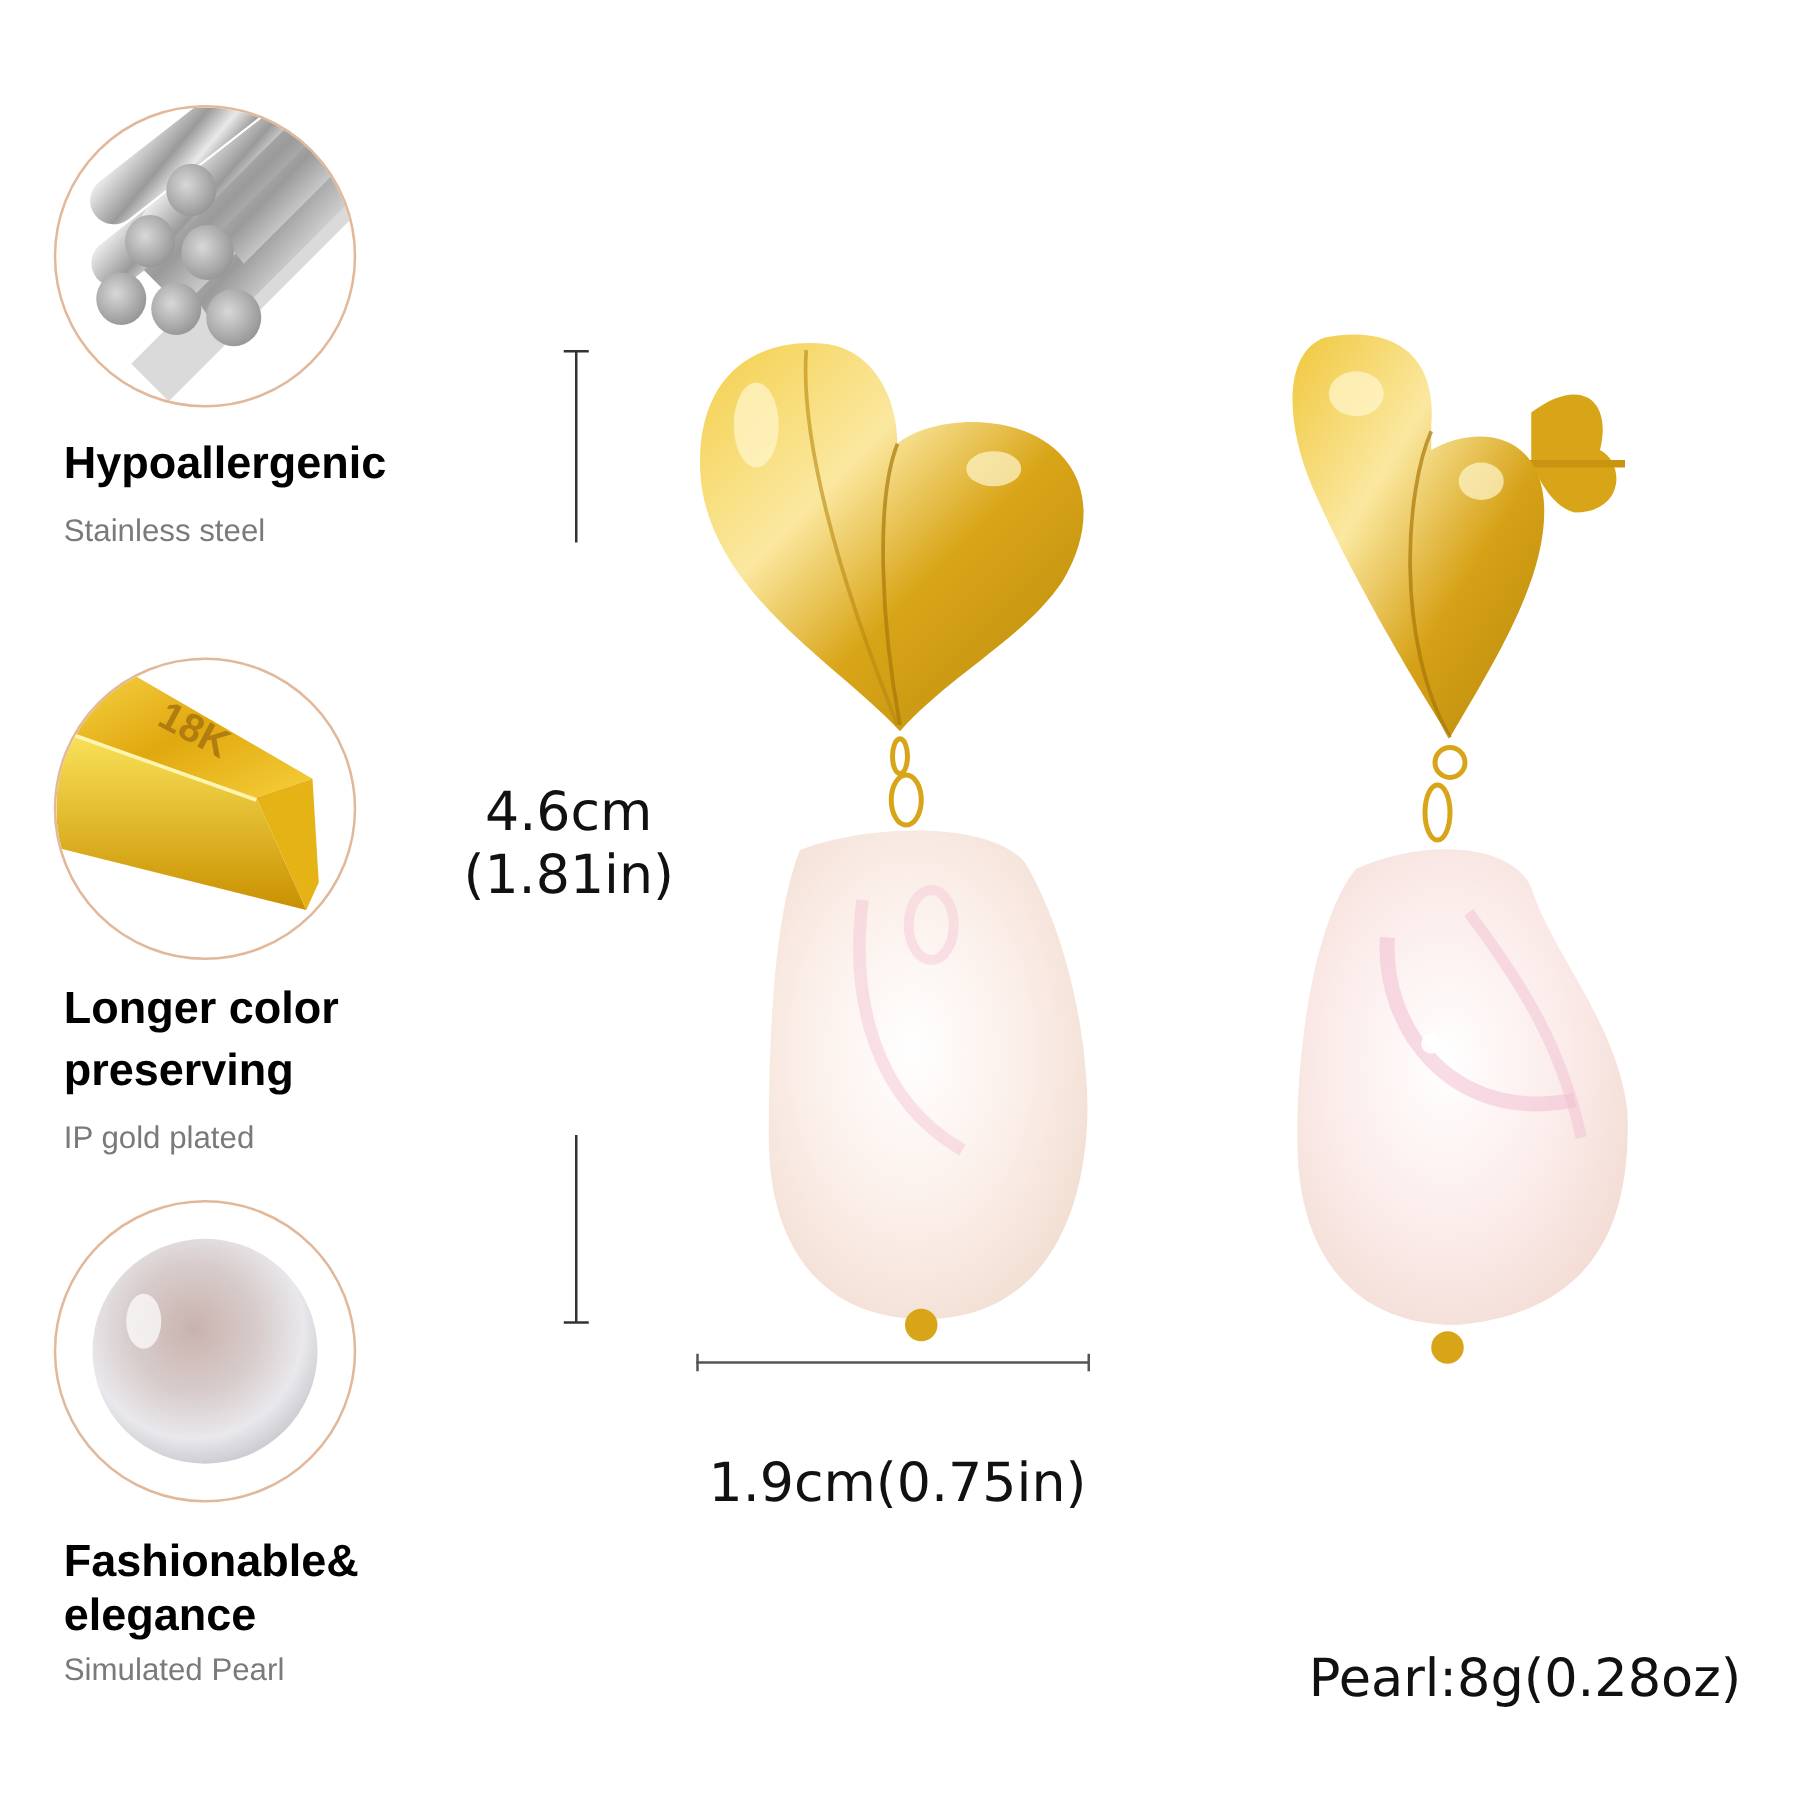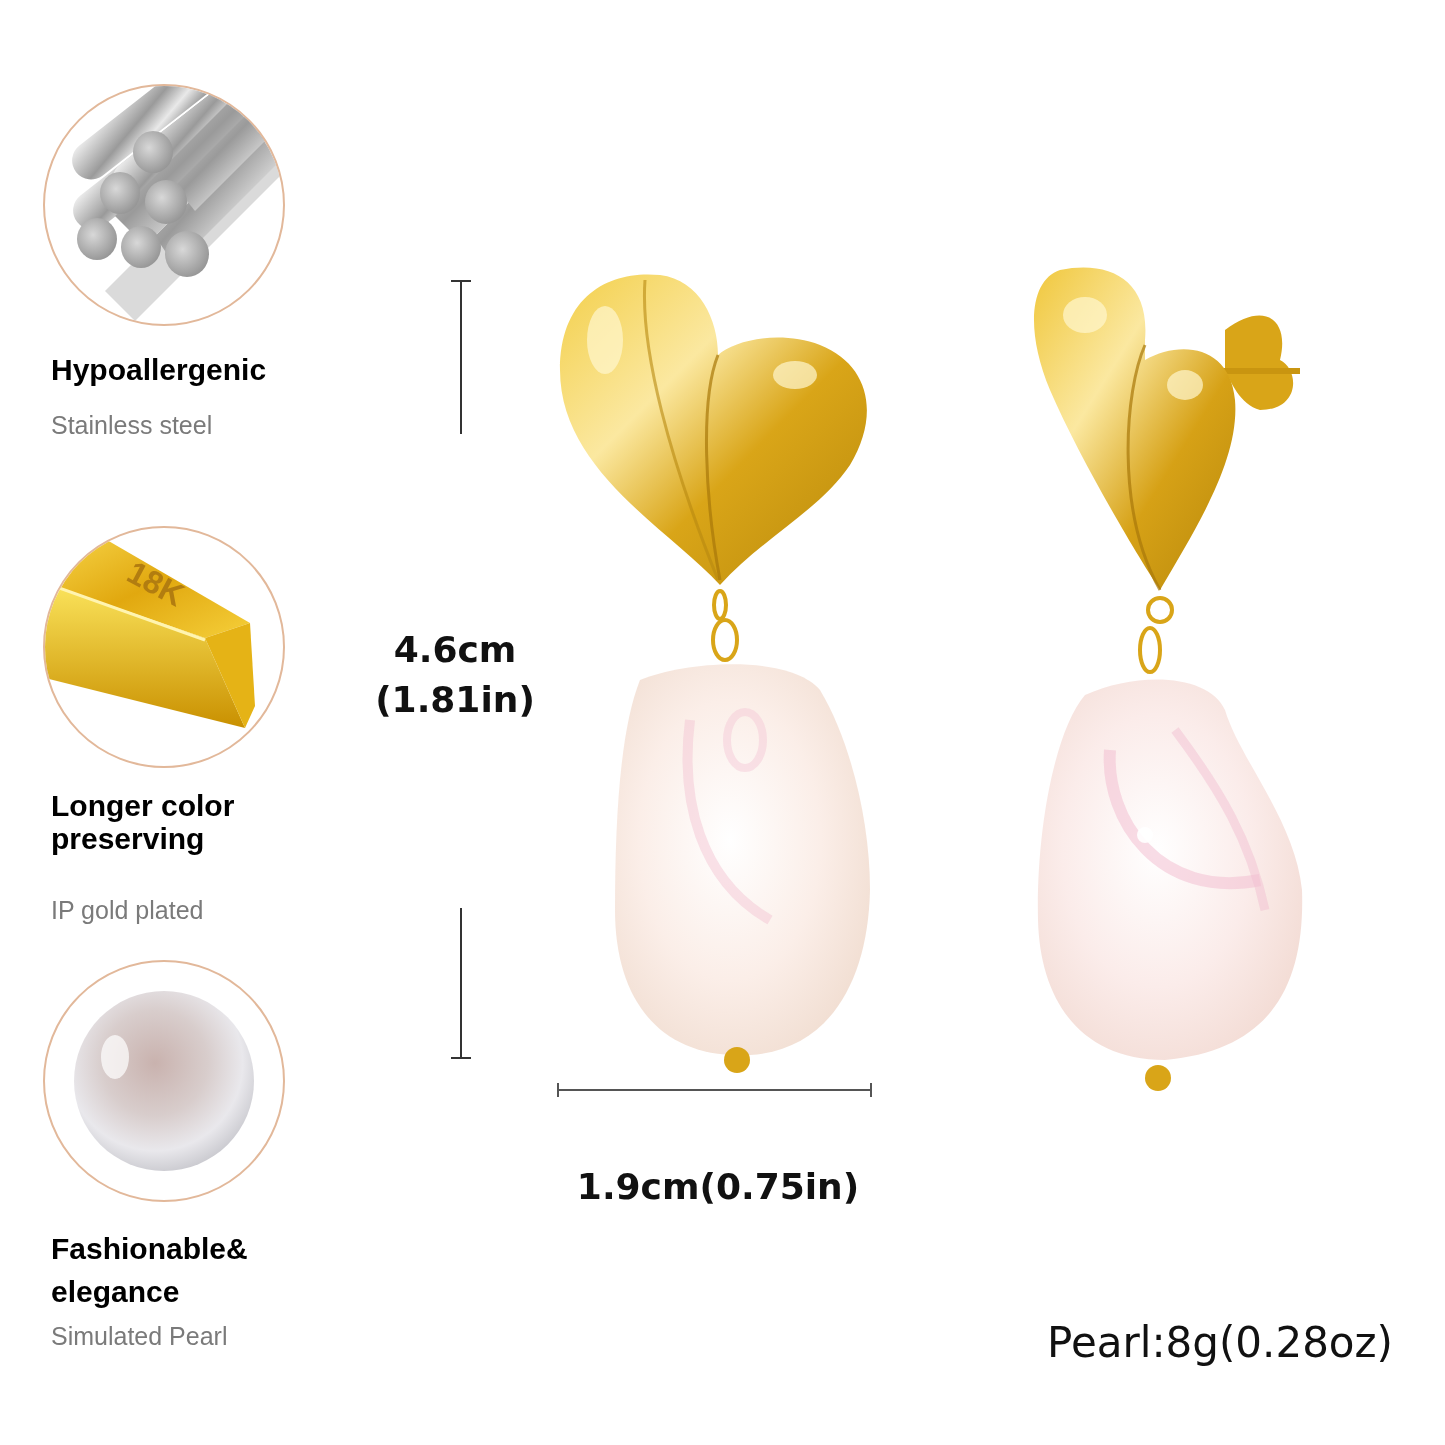--- a/index.html
+++ b/index.html
@@ -3,29 +3,29 @@
 <meta charset="utf-8">
 <style>
   html, body { margin:0; padding:0; }
   body { width:1445px; height:1445px; background:#ffffff; position:relative; overflow:hidden;
          font-family:"Liberation Sans", sans-serif; }
   .abs { position:absolute; }
 
   
   .feat-circle { position:absolute; left:43px; width:238px; height:238px; border-radius:50%;
                  border:2px solid #e2b89a; background:#fff; overflow:hidden; }
-  .feat-title { position:absolute; left:51px; font-weight:bold; font-size:30px; line-height:46px; color:#000; }
+  .feat-title { position:absolute; left:51px; font-weight:bold; font-size:36px; line-height:46px; color:#000; }
   .feat-sub { position:absolute; left:51px; font-size:25px; line-height:34px; color:#7a7a7a; }
 
   
   .vline { position:absolute; width:2px; background:#333; }
   .htick { position:absolute; height:2px; width:20px; background:#333; }
   .hline { position:absolute; height:2px; background:#555; }
   .vtick { position:absolute; width:2px; height:14px; background:#555; }
-  .meas-text { position:absolute; font-family:"DejaVu Sans", sans-serif; color:#111; font-size:36px; line-height:48px; text-align:center;font-weight:bold; }
+  .meas-text { position:absolute; font-family:"DejaVu Sans", sans-serif; color:#111; font-size:43px; line-height:48px; text-align:center; }
   .weight { position:absolute; font-family:"DejaVu Sans", sans-serif; color:#111; font-size:42px; line-height:50px; right:52px; top:1318px; white-space:nowrap; }
 </style>
 </head>
 <body>
 
 <div>
   <div class="feat-circle" style="top:84px;">
     <svg width="238" height="238" viewBox="0 0 238 238">
       <defs>
         <linearGradient id="rod" x1="0" y1="0" x2="1" y2="1">
@@ -77,21 +77,21 @@
         </linearGradient>
       </defs>
       <path d="M0 55 L55 8 L205 95 L160 110 Z" fill="url(#goldTop)"></path>
       <path d="M0 55 L160 110 L200 200 L0 150 Z" fill="url(#goldFront)"></path>
       <path d="M160 110 L205 95 L210 178 L200 200 Z" fill="#e5b316"></path>
       <line x1="0" y1="55" x2="160" y2="112" stroke="#fff4b0" stroke-width="3"></line>
       <text x="78" y="62" transform="rotate(28 100 60)" font-family="Liberation Sans, sans-serif" font-weight="bold" font-size="32" fill="#b27d10">18K</text>
     </svg>
   </div>
   <div class="feat-title" style="top:783px;text-align:center;">Longer color</div>
-  <div class="feat-title" style="top:816px;">preserving</div>
+  <div class="feat-title" style="top:833px;">preserving</div>
   <div class="feat-sub" style="top:893px;">IP gold plated</div>
 </div>
 
 <div>
   <div class="feat-circle" style="top:960px;">
     <svg width="238" height="238" viewBox="0 0 238 238">
       <defs>
         <radialGradient id="pearlG" cx="0.45" cy="0.4" r="0.65">
           <stop offset="0" stop-color="#c9b2ae"></stop>
           <stop offset="0.45" stop-color="#d8cdcc"></stop>

